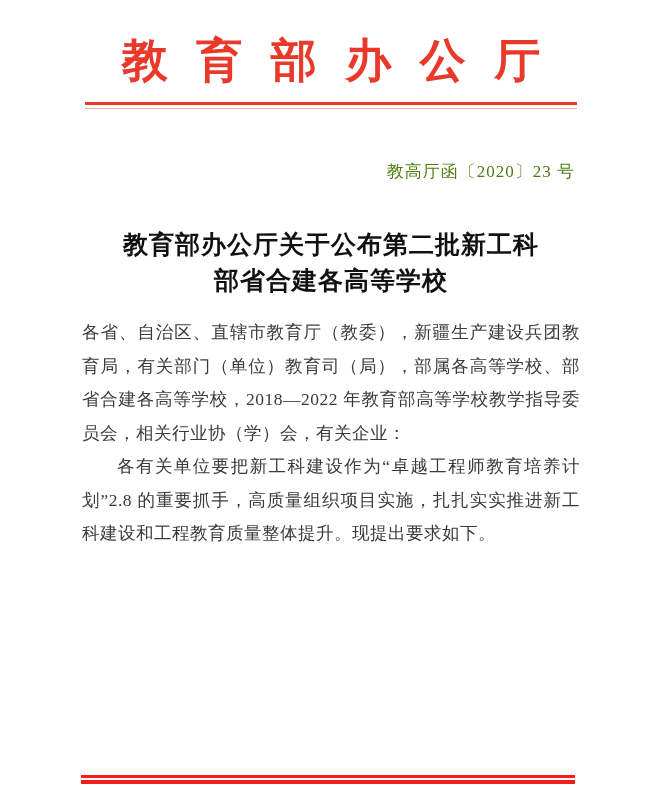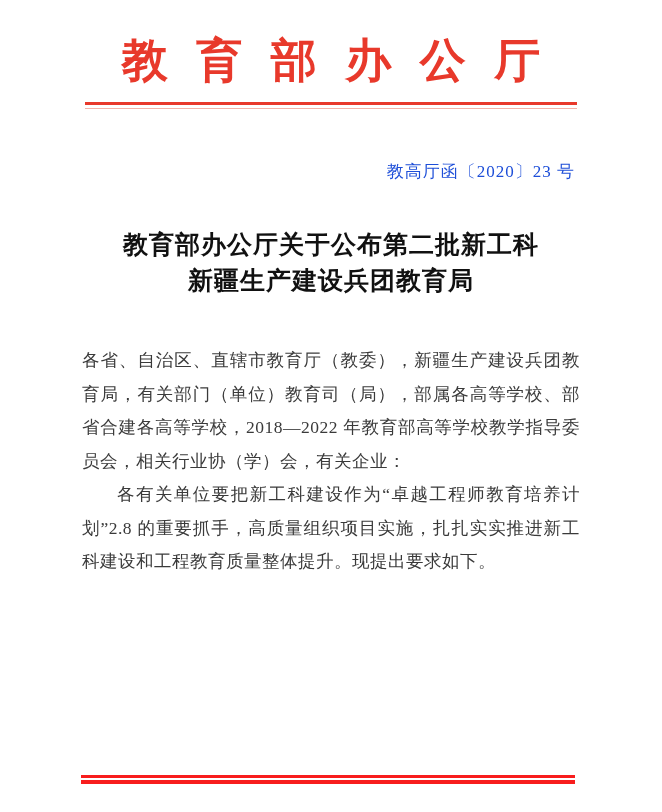--- a/index.html
+++ b/index.html
@@ -51,39 +51,39 @@
     height: 1px;
     background: var(--rule-red-faint);
   }
   .doc-number {
     position: absolute;
     top: 160px;
     left: 0;
     width: 575px;
     text-align: right;
     font-size: 17px;
-    color: #1d4ed8;
+    color: #4d7c0f;
     letter-spacing: 1px;
   }
   .doc-title {
     position: absolute;
     top: 227px;
     left: 0;
     width: 662px;
     text-align: center;
     font-size: 25px;
     line-height: 36px;
     font-weight: 700;
     color: var(--title-text);
     letter-spacing: 1px;
     font-family: Liberation Serif, serif;
   }
   .body-text {
     position: absolute;
-    top: 344px;
+    top: 316px;
     left: 82px;
     width: 498px;
     font-size: 17.5px;
     line-height: 33.5px;
     color: var(--body-text);
     text-align: justify;
     letter-spacing: 0.5px;
   }
   .body-text p.indent { text-indent: 2em; }
   .bottom-rule-1 {
@@ -110,21 +110,21 @@
 
   <div class="agency-name">教育部办公厅</div>
 
   <div class="letterhead-rule-thick"></div>
   <div class="letterhead-rule-thin"></div>
 
   <div class="doc-number">教高厅函〔2020〕23 号</div>
 
   <div class="doc-title">
     <span>教育部办公厅关于公布第二批新工科</span><br>
-    <span>新疆生产建设兵团教育局</span>
+    <span>部省合建各高等学校</span>
   </div>
 
   <div class="body-text">
     <p>各省、自治区、直辖市教育厅（教委），新疆生产建设兵团教育局，有关部门（单位）教育司（局），部属各高等学校、部省合建各高等学校，2018—2022 年教育部高等学校教学指导委员会，相关行业协（学）会，有关企业：</p>
     <p class="indent">各有关单位要把新工科建设作为“卓越工程师教育培养计划”2.8 的重要抓手，高质量组织项目实施，扎扎实实推进新工科建设和工程教育质量整体提升。现提出要求如下。</p>
   </div>
 
   <div class="bottom-rule-1"></div>
   <div class="bottom-rule-2"></div>
 

